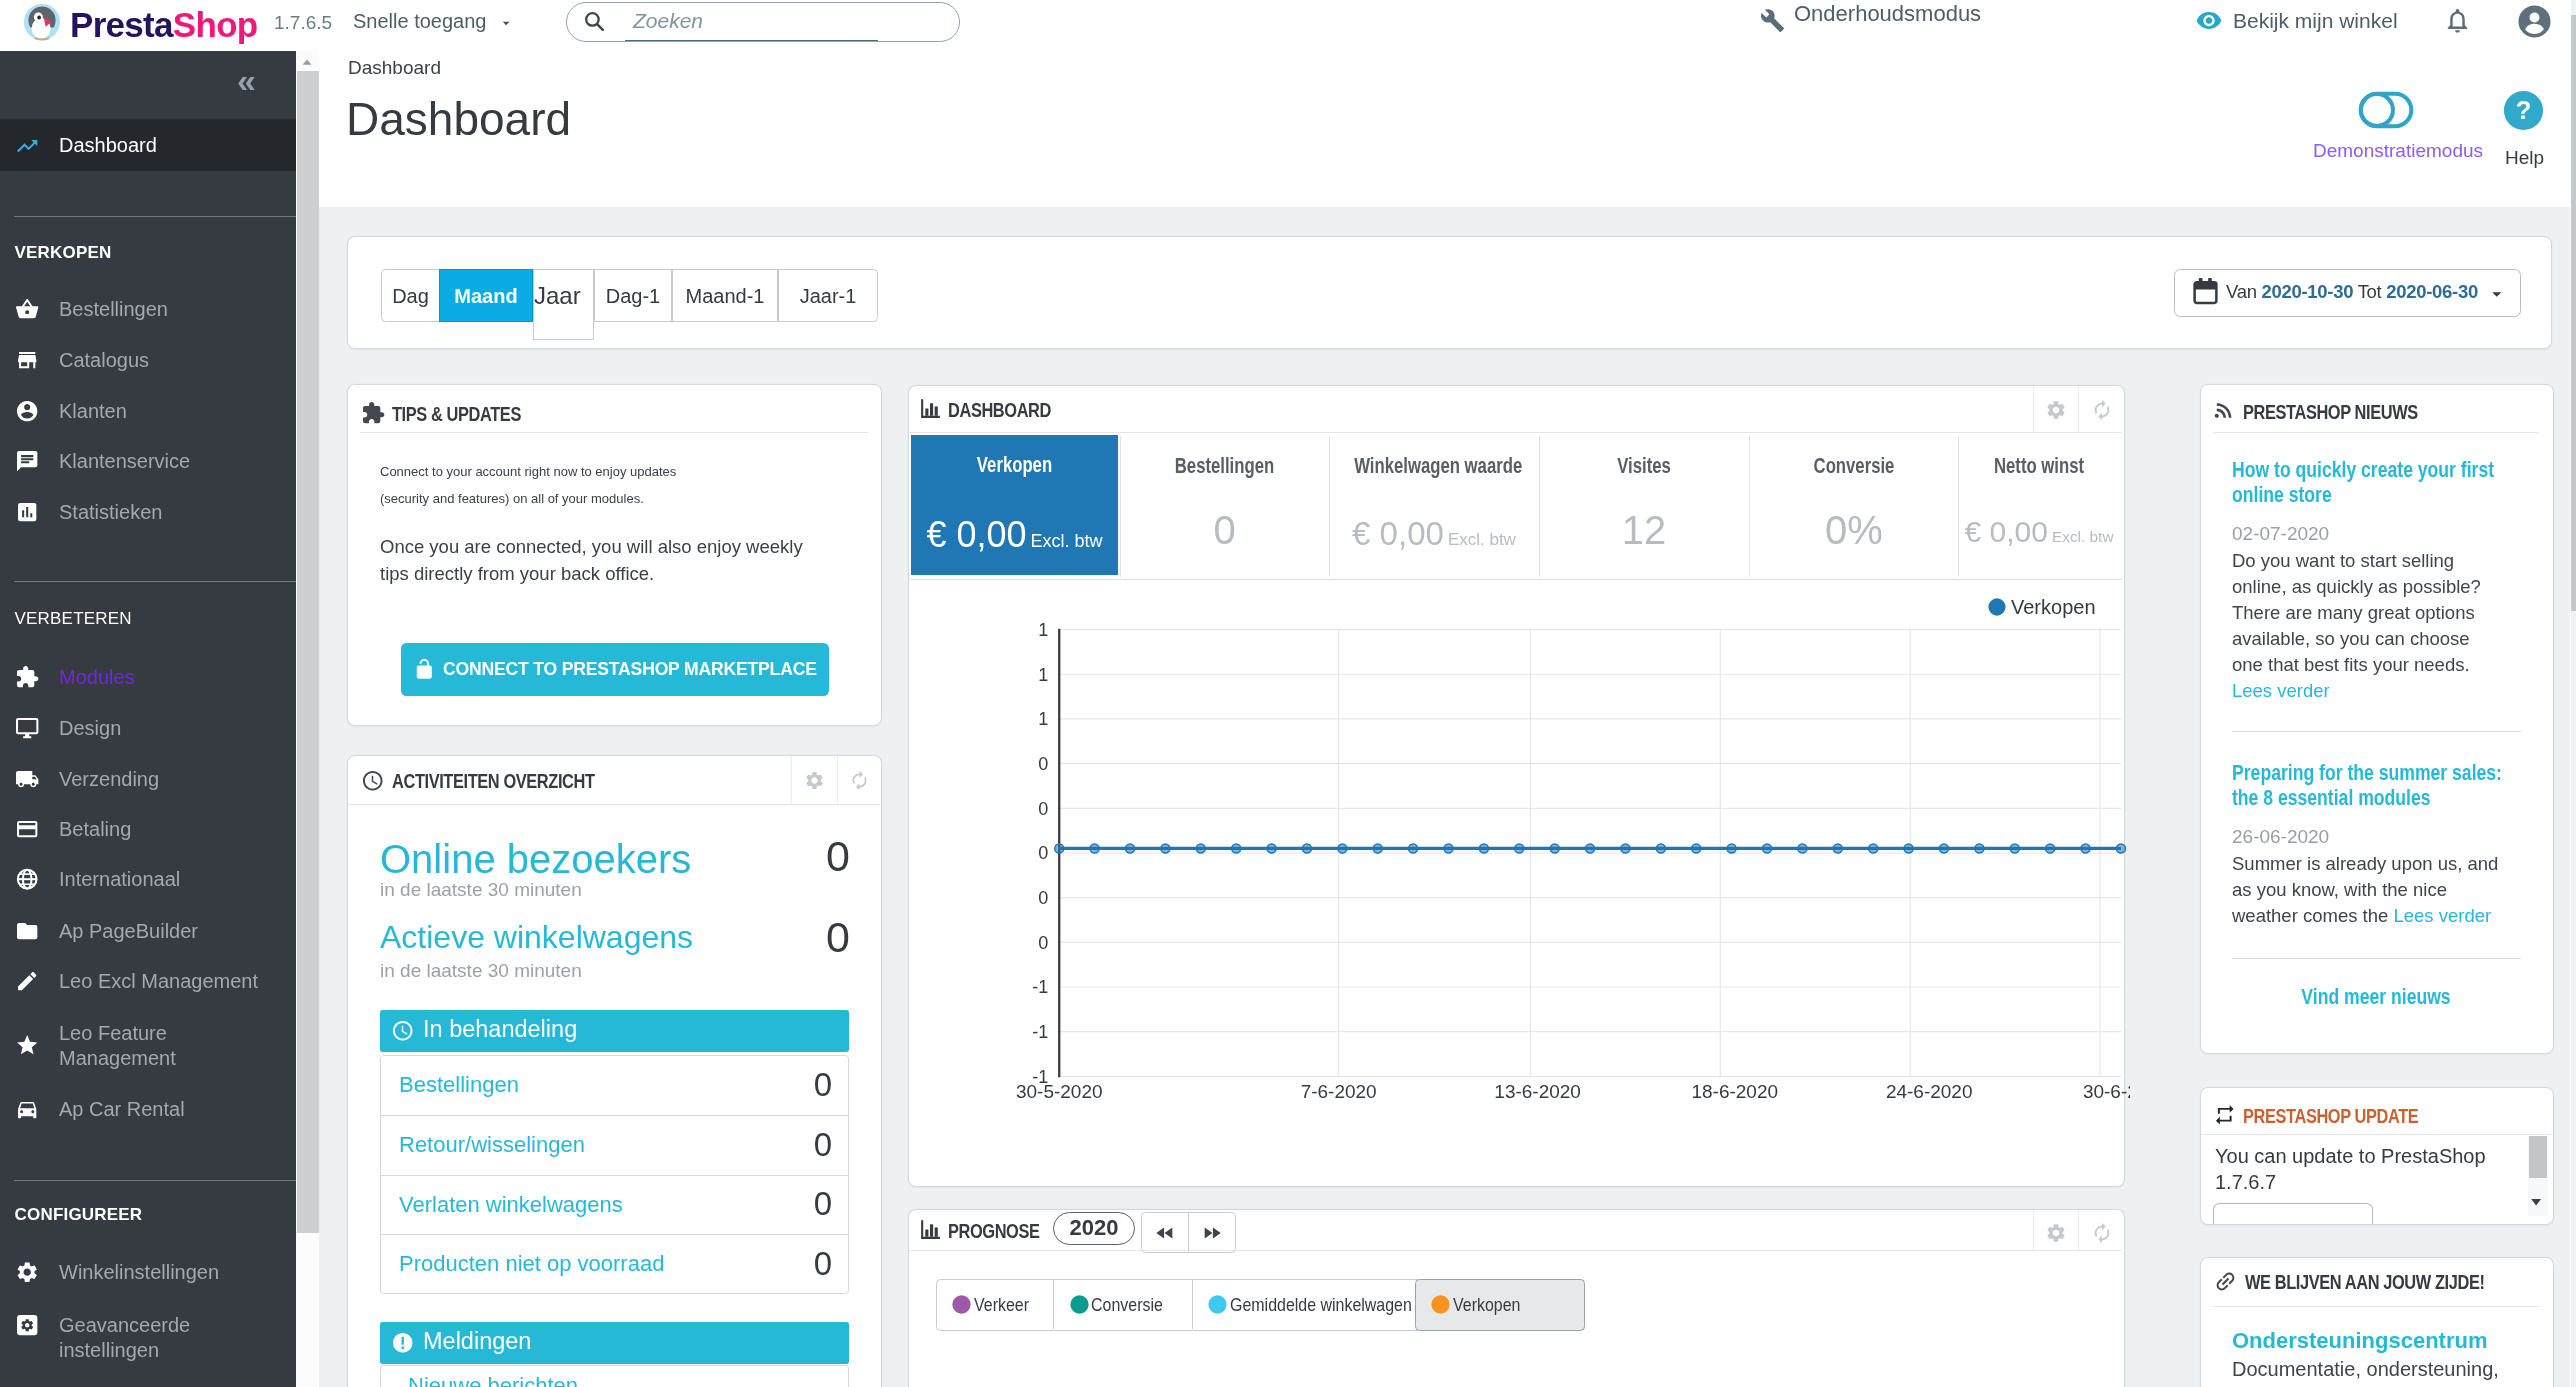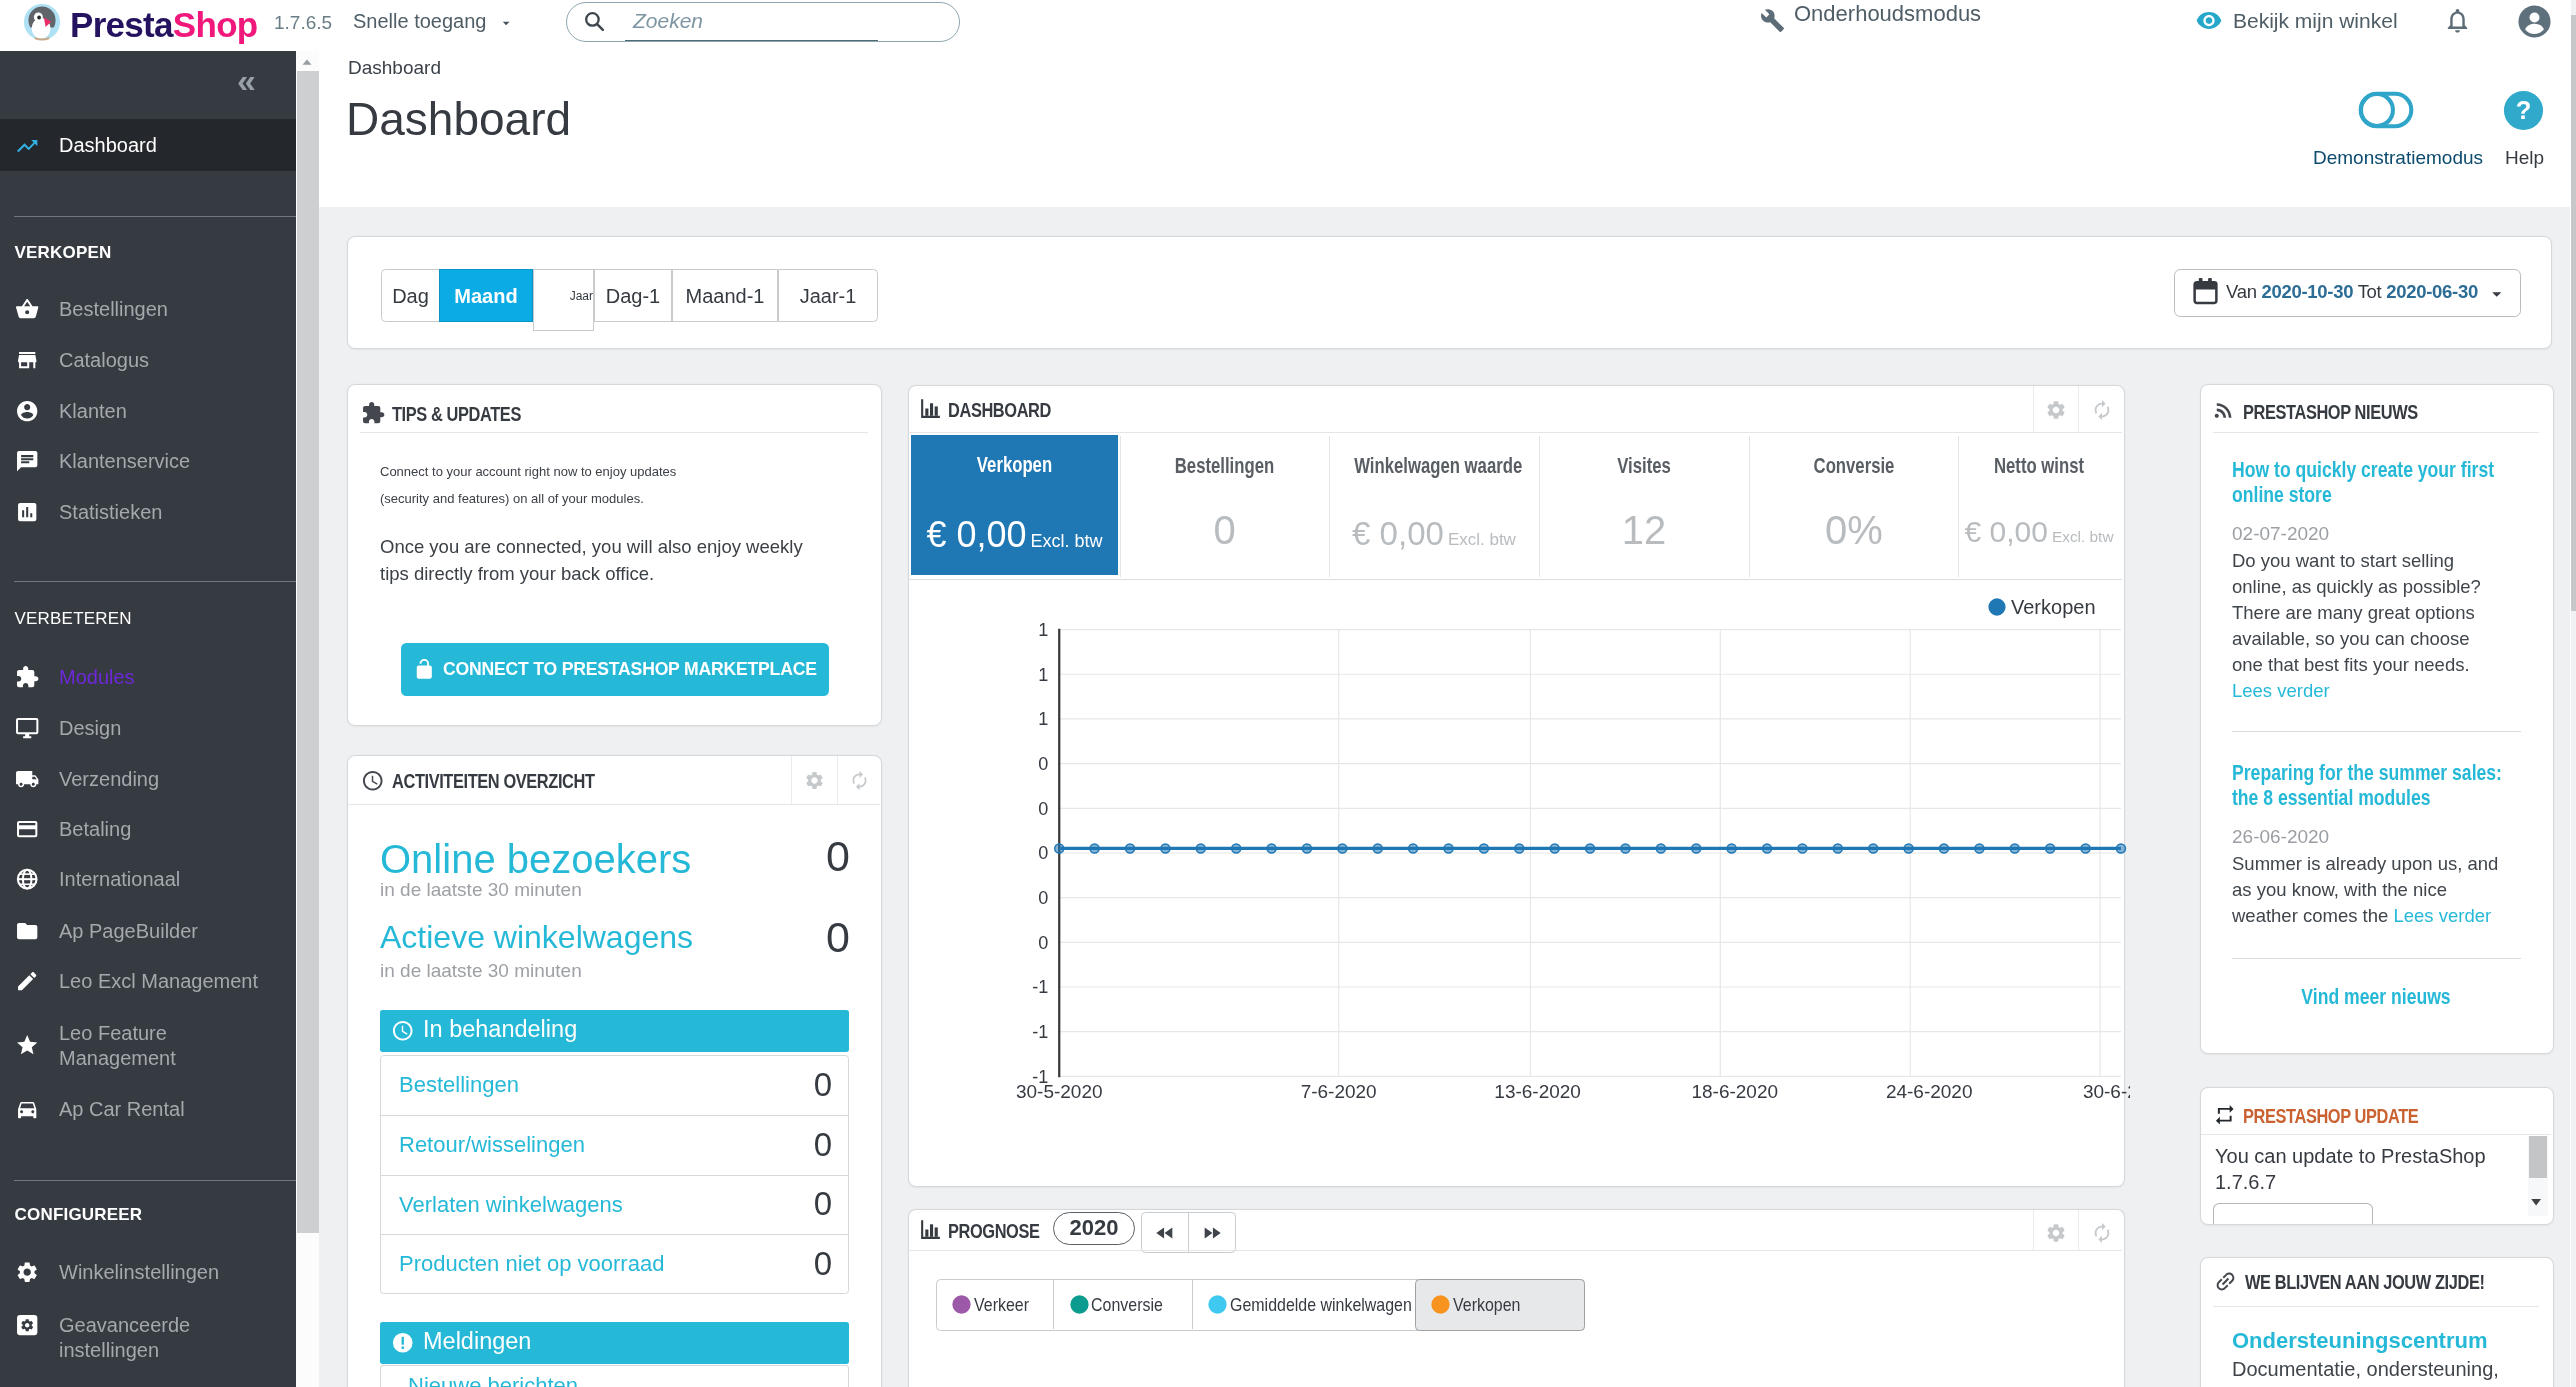--- a/index.html
+++ b/index.html
@@ -144,31 +144,31 @@
 <div class="a" style="left:297px;top:71px;width:22px;height:1162px;background:#cdcfd1"></div>
 <div class="a" style="left:2571px;top:0;width:5.4px;height:1388px;background:#f0f1f2"></div>
 <div class="a" style="left:2571px;top:14.5px;width:5.4px;height:596px;background:#c5c7c9"></div>
 <div class="a" style="left:319px;top:51px;width:2251px;height:156px;background:#fff;border-bottom:0.9px solid #d8dadc"></div>
 <div class="txt" style="left:348px;top:57px;font-size:19px;color:#3c424a">Dashboard</div>
 <div class="txt" style="left:346px;top:92px;font-size:46px;color:#363a41">Dashboard</div>
 <svg class="a" style="left:2358px;top:91px" width="56" height="38" viewBox="0 0 62 42">
 <rect x="3" y="3" width="56" height="36" rx="18" fill="none" stroke="#2fa6c9" stroke-width="4.5"></rect>
 <circle cx="21" cy="21" r="17.7" fill="#fff" stroke="#2fa6c9" stroke-width="4.5"></circle>
   </svg>
-<div class="txt" style="left:2313px;top:147px;font-size:19px;color:#0c4a6e">Demonstratiemodus</div>
+<div class="txt" style="left:2313px;top:140px;font-size:19px;color:#8b5cf6">Demonstratiemodus</div>
 <svg class="a" style="left:2503px;top:90px" width="41" height="41" viewBox="0 0 45 45">
 <circle cx="22.5" cy="22.5" r="21.5" fill="#30a9ca"></circle>
 <text x="22.5" y="31.5" font-size="28" font-weight="bold" fill="#fff" text-anchor="middle" font-family="Liberation Sans,sans-serif">?</text>
   </svg>
 <div class="txt" style="left:2505px;top:147px;font-size:19px;color:#363a41">Help</div>
 <div class="a" style="left:319px;top:207px;width:2251px;height:1181px;background:#eef0f1"></div>
 <div class="panel" style="left:347px;top:236px;width:2203px;height:111px"></div>
 <div class="a" style="left:381px;top:269px;width:59px;height:53px;background:#fff;border:0.9px solid #c8cacc;box-sizing:border-box;border-radius:4.5px 0 0 4.5px;color:#363a41;font-size:20px;line-height:52px;text-align:center">Dag</div>
 <div class="a" style="left:439px;top:269px;width:94px;height:53px;background:#0babe6;border:0.9px solid #0a93c5;box-sizing:border-box;color:#fff;font-weight:bold;font-size:20px;line-height:52px;text-align:center">Maand</div>
-<div class="a" style="left:533px;top:269px;width:61px;height:62px;background:#fff;border:0.9px solid #c8cacc;box-sizing:border-box;color:#363a41;font-size:12px;line-height:52px;text-align:right">Jaar</div>
+<div class="a" style="left:533px;top:269px;width:61px;height:71px;background:#fff;border:0.9px solid #c8cacc;box-sizing:border-box;color:#363a41;font-size:24px;line-height:52px;text-align:left">Jaar</div>
 <div class="a" style="left:594px;top:269px;width:78px;height:53px;background:#fff;border:0.9px solid #c8cacc;box-sizing:border-box;color:#363a41;font-size:20px;line-height:52px;text-align:center">Dag-1</div>
 <div class="a" style="left:672px;top:269px;width:106px;height:53px;background:#fff;border:0.9px solid #c8cacc;box-sizing:border-box;color:#363a41;font-size:20px;line-height:52px;text-align:center">Maand-1</div>
 <div class="a" style="left:778px;top:269px;width:100px;height:53px;background:#fff;border:0.9px solid #c8cacc;box-sizing:border-box;border-radius:0 4.5px 4.5px 0;color:#363a41;font-size:20px;line-height:52px;text-align:center">Jaar-1</div>
 <div class="a" style="left:2174px;top:269px;width:345px;height:46px;border:0.9px solid #b9bdc0;border-radius:6.3px;background:#fff"></div>
 <svg class="a" style="left:2192px;top:277px" width="27" height="29" viewBox="0 0 26 28">
     <rect x="2.5" y="5" width="21" height="20" rx="2" fill="none" stroke="#363a41" stroke-width="2.4"></rect>
     <path d="M2.5 7a2 2 0 0 1 2-2h17a2 2 0 0 1 2 2v5h-21z" fill="#363a41"></path>
     <rect x="6.5" y="1" width="3.6" height="6" rx="1" fill="#363a41"></rect>
     <rect x="15.5" y="1" width="3.6" height="6" rx="1" fill="#363a41"></rect>
     <rect x="6" y="14.5" width="3" height="3" fill="#fff" opacity="0"></rect>

